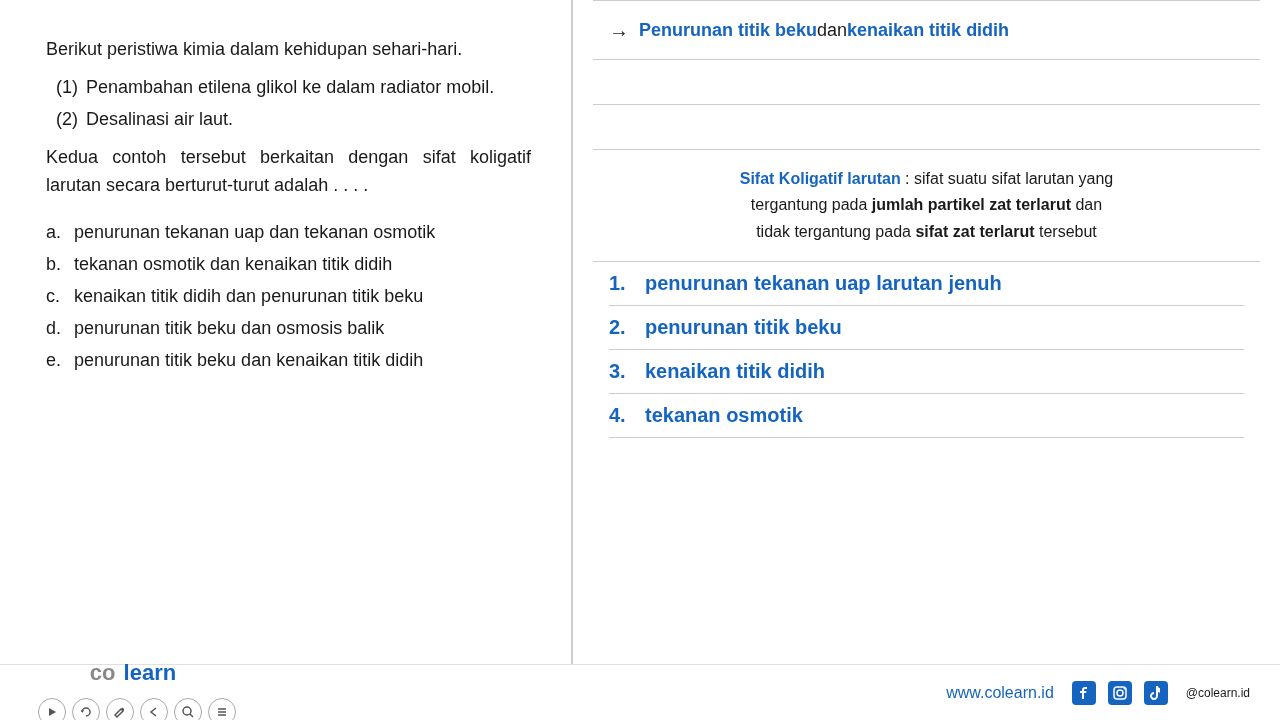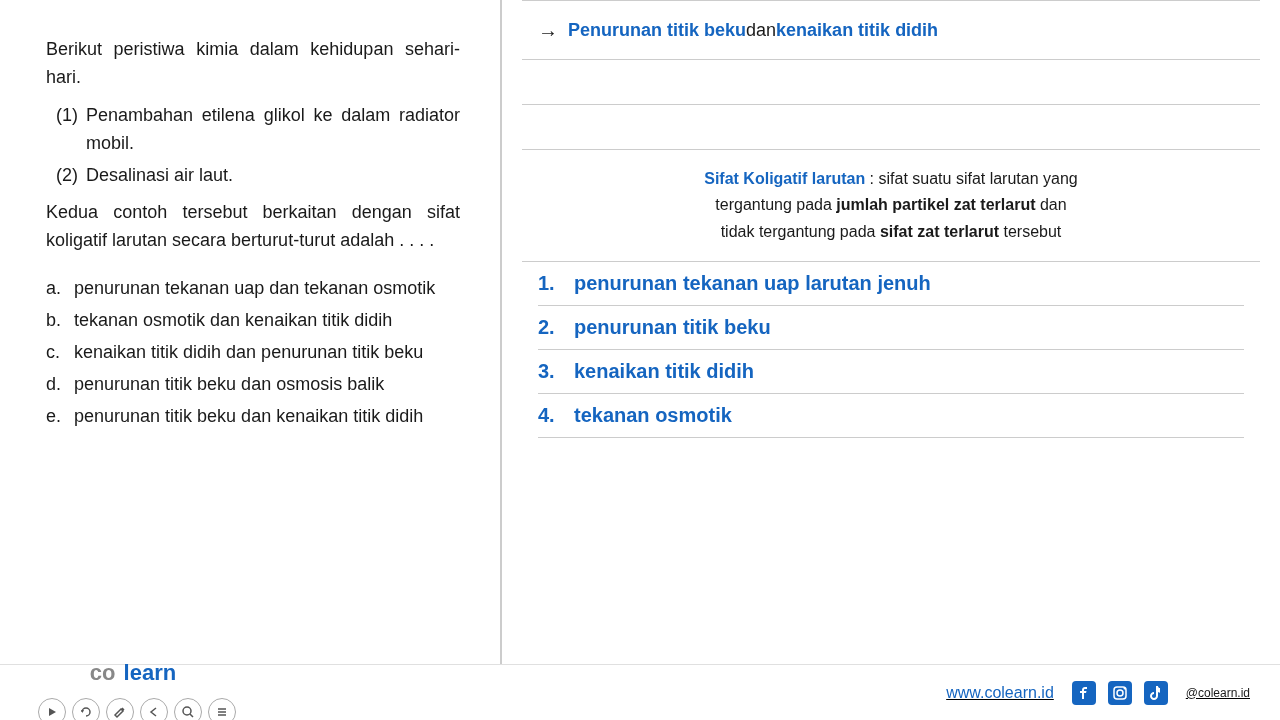--- a/index.html
+++ b/index.html
@@ -18,21 +18,21 @@
     }
 
     .main-container {
       display: flex;
       width: 100%;
       height: 100%;
     }
 
     
     .left-panel {
-      width: 500px;
+      width: 571px;
       padding: 36px 40px 20px 46px;
       flex-shrink: 0;
     }
 
     .question-text {
       font-size: 18px;
       color: #1a1a1a;
       line-height: 1.55;
       text-align: justify;
     }
@@ -208,21 +208,20 @@
       justify-content: center;
       font-size: 14px;
       color: #555;
       cursor: pointer;
     }
 
     .footer-right {
       display: flex;
       align-items: center;
       gap: 16px;
-      text-decoration: underline;
     }
 
     .website-text {
       font-size: 16px;
       color: #1565c0;
     }
 
     .social-icons {
       display: flex;
       align-items: center;

